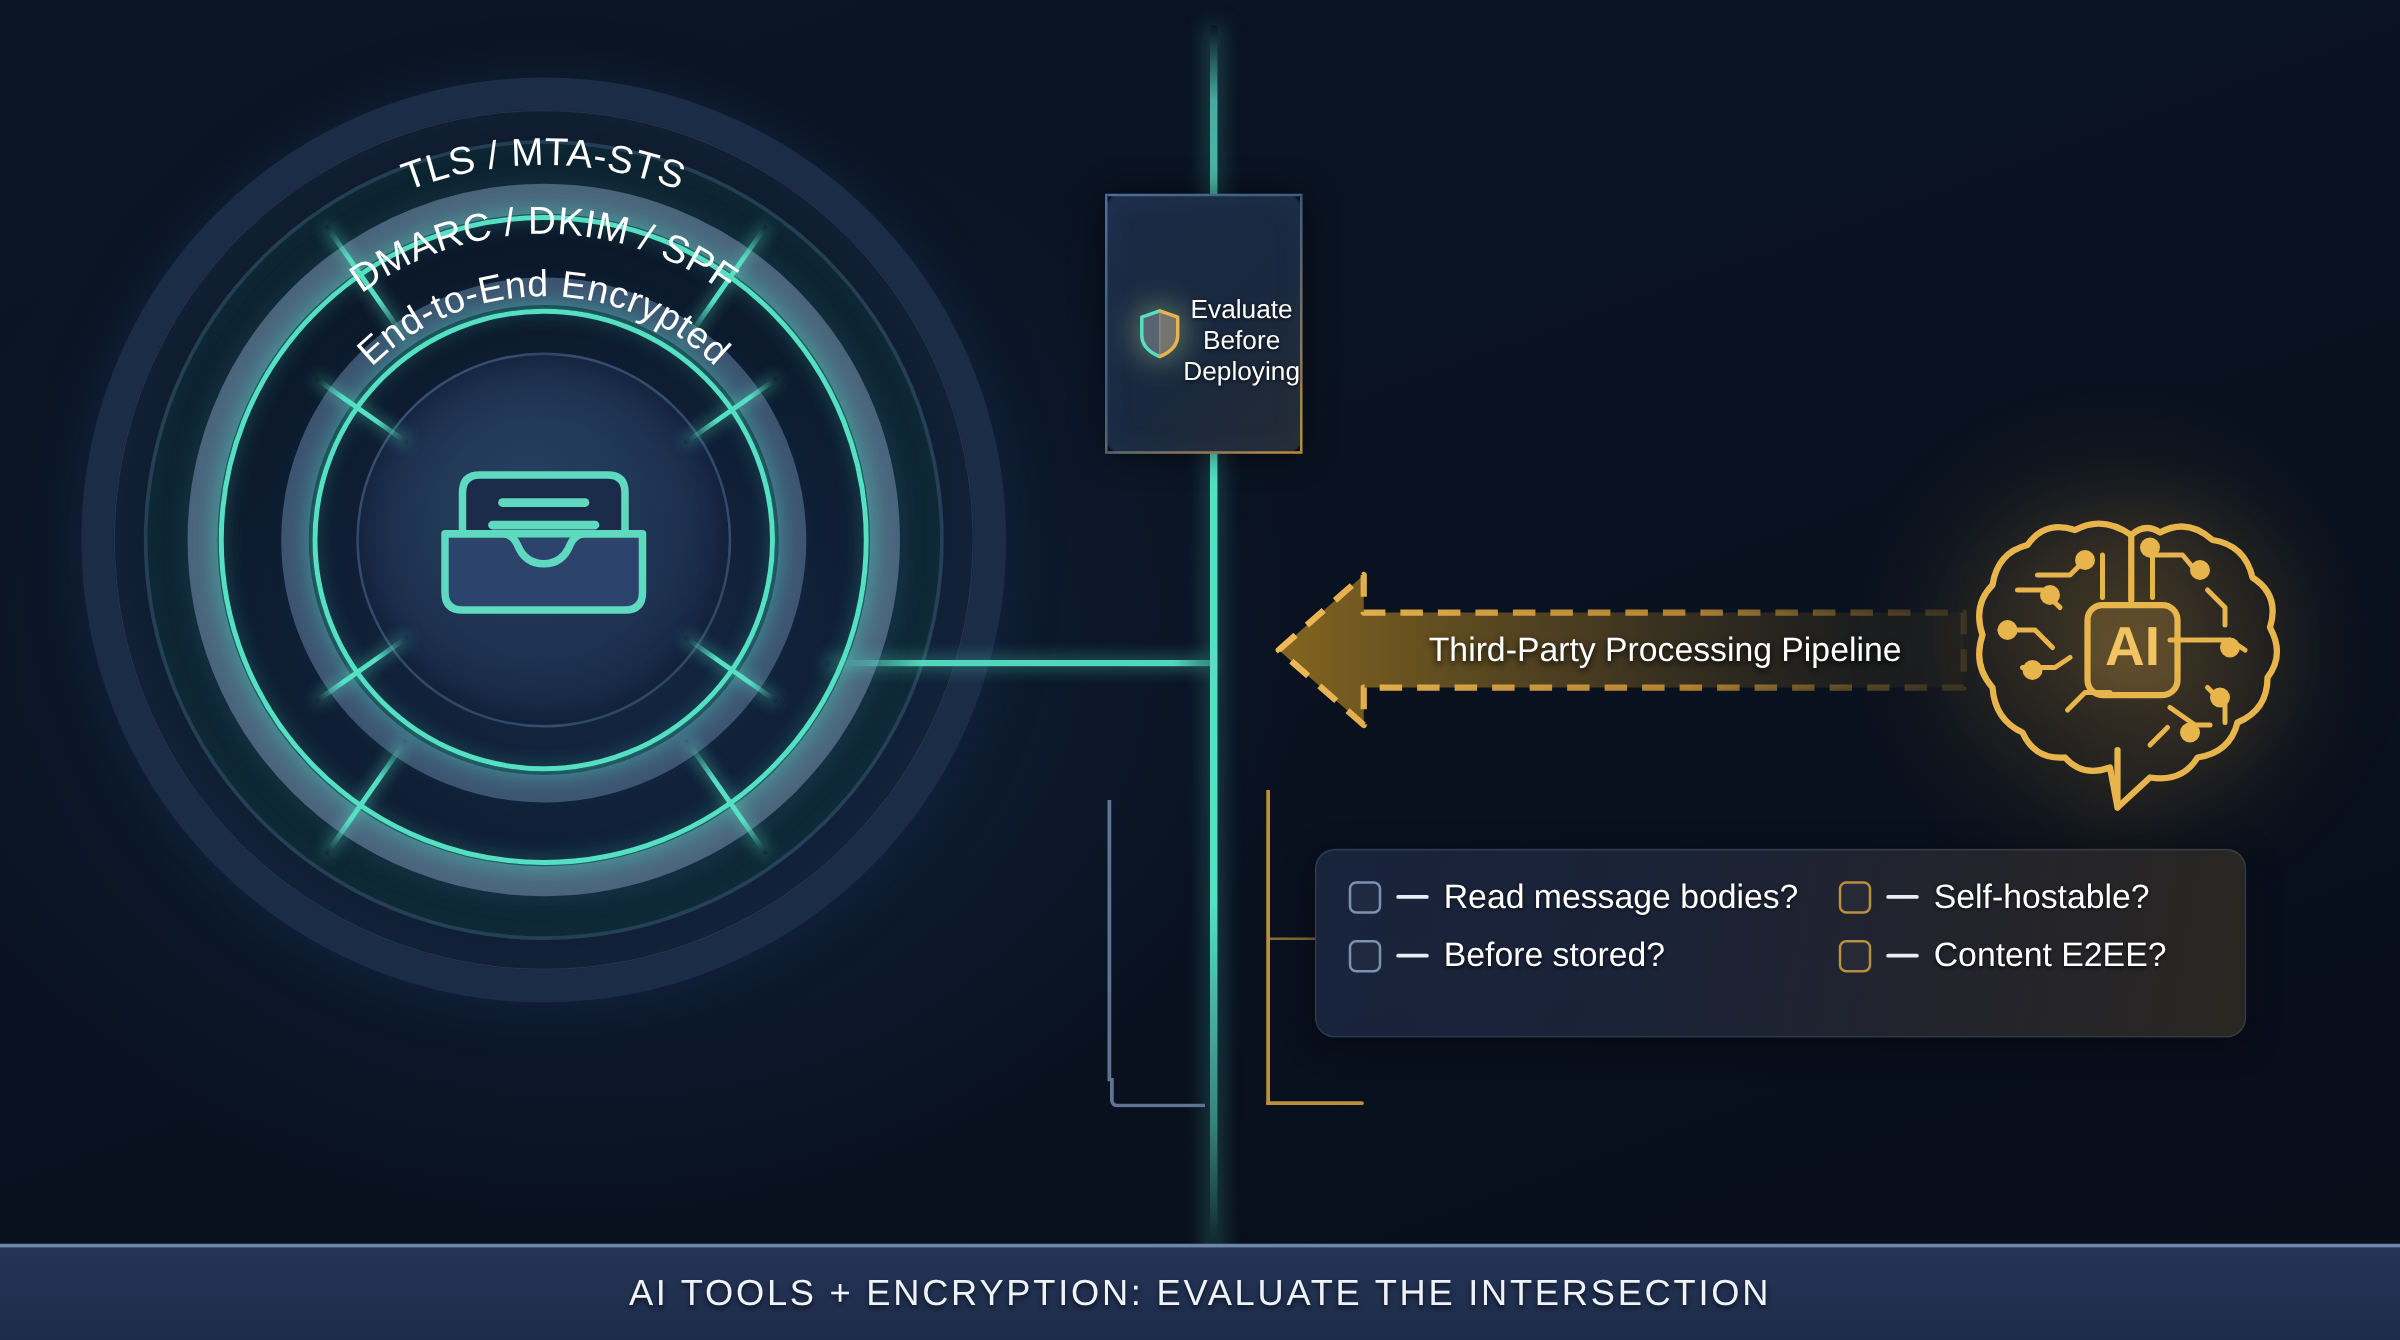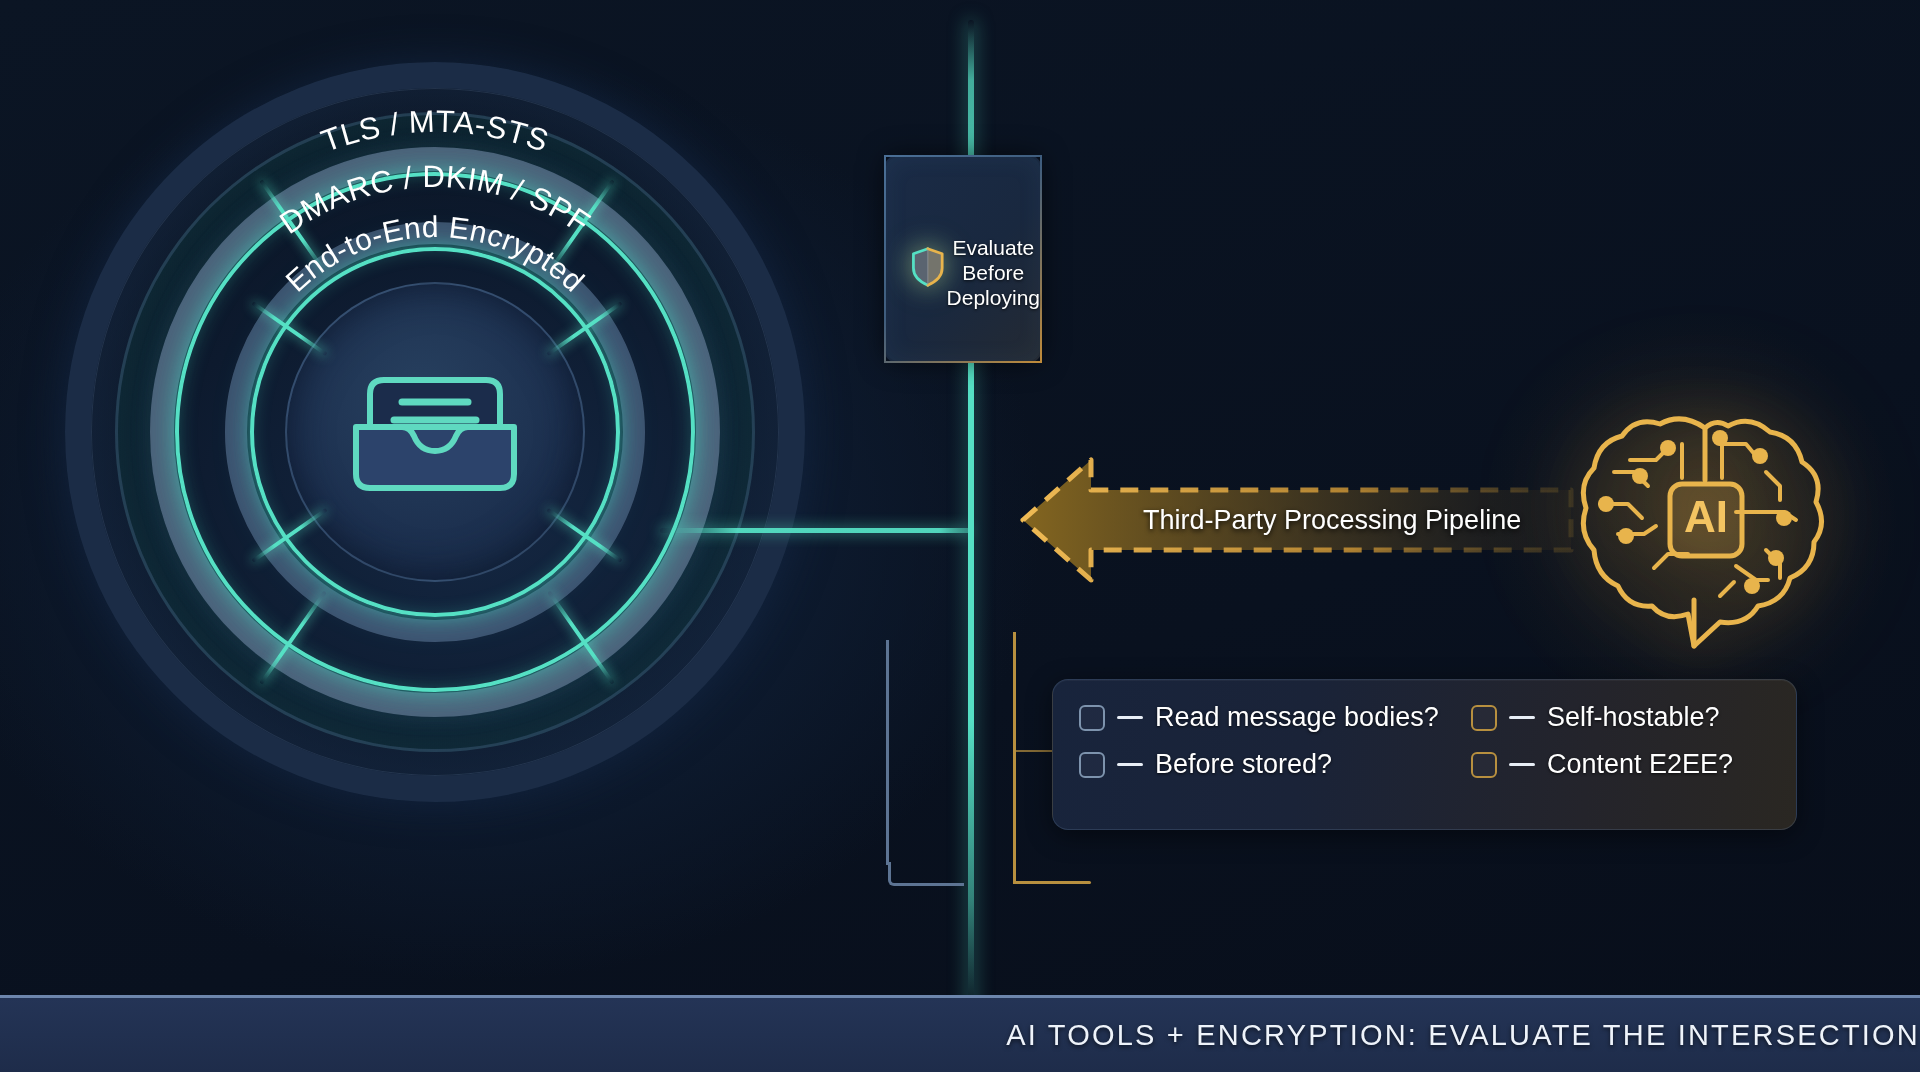--- a/index.html
+++ b/index.html
@@ -235,21 +235,21 @@
     width:54px; height:2px;
     background:rgba(184,144,63,.7);
   }
 
   
   .footer{
     position:absolute; left:0; bottom:0;
     width:1920px; height:77px;
     background:linear-gradient(180deg,#243456 0%,#1e2c4a 100%);
     border-top:3px solid #6d86ad;
-    display:flex; align-items:center; justify-content:flex-end;margin-top:44px;
+    display:flex; align-items:center; justify-content:center;margin-top:44px;
   }
   .footer-text{
     color:#eef3fa;
     font-size:29px;
     letter-spacing:2.2px;
     font-family:"Liberation Sans", sans-serif;
     text-shadow:0 2px 4px rgba(0,0,0,.6);
   }
 </style>
 </head>

